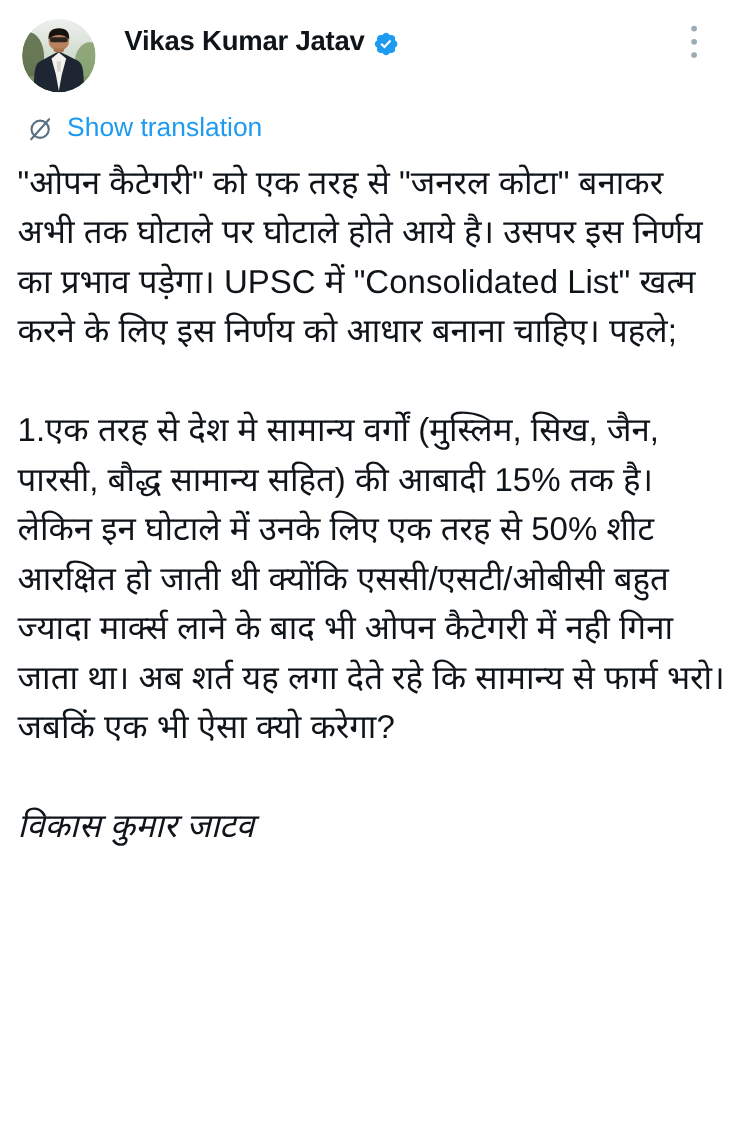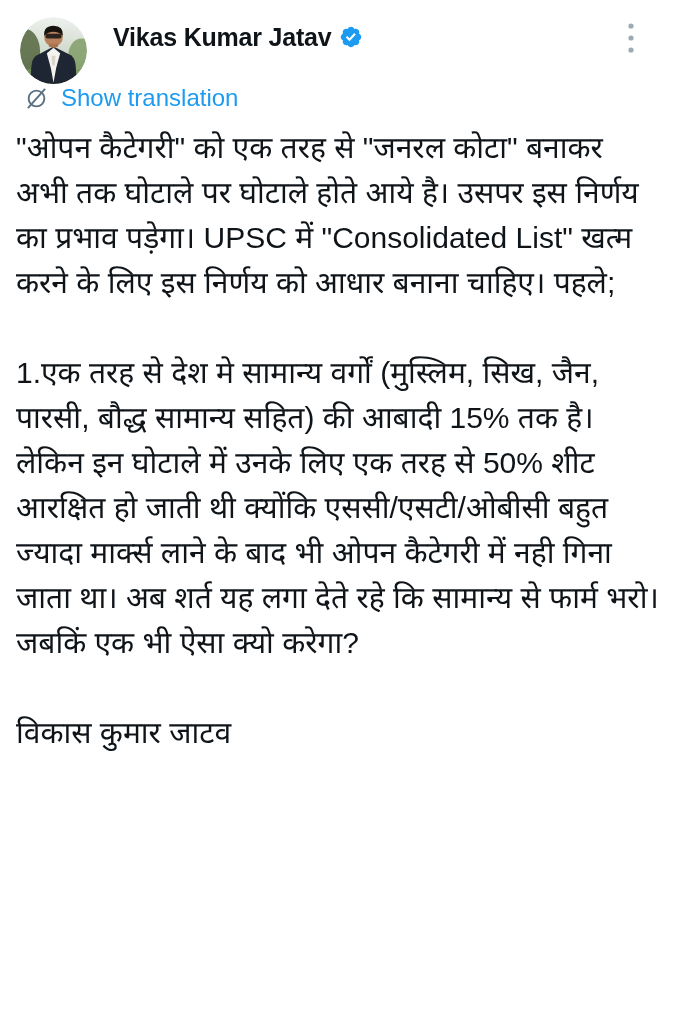--- a/index.html
+++ b/index.html
@@ -32,21 +32,21 @@
     flex: 0 0 auto;
     cursor: pointer;
   }
   .avatar svg { display: block; width: 100%; height: 100%; }
   .id-block {
     margin-left: 26px;
     margin-top: 6px;
   }
   .name-row {
     display: flex;
-    align-items: flex-start;
+    align-items: flex-end;
     gap: 7px;
   }
   .display-name {
     font-size: 25px;
     font-weight: 700;
     color: #0f1419;
     letter-spacing: -0.2px;
     cursor: pointer;
   }
   .verified { display: inline-flex; width: 24px; height: 24px; margin-top: 2px; }
@@ -65,39 +65,40 @@
     display: flex;
     align-items: center;
     justify-content: center;
     cursor: pointer;
   }
   
   .translate-row {
     display: flex;
     align-items: center;
     gap: 13px;
+    margin-top: 19px;
     margin-left: 9px;
     cursor: pointer;
     width: fit-content;
   }
   .translate-row .icon { width: 23px; height: 23px; display: inline-flex; }
   .translate-label {
     font-size: 24px;
     color: #1d9bf0;
   }
   
   .body-text {
     margin-top: 13px;
     color: #0f1419;
     font-size: 30px;
     line-height: 45px;
     letter-spacing: 0;
   }
   .body-text p { margin: 0 0 45px 0; }
-  .body-text p:last-child { margin-bottom: 0; }
+  .body-text p:last-child { margin-bottom: 0; font-style: italic; }
 </style>
 </head>
 <body>
 
 <div class="post">
 
   <div class="header">
 
     <div class="avatar">
       <svg viewBox="0 0 100 100">

